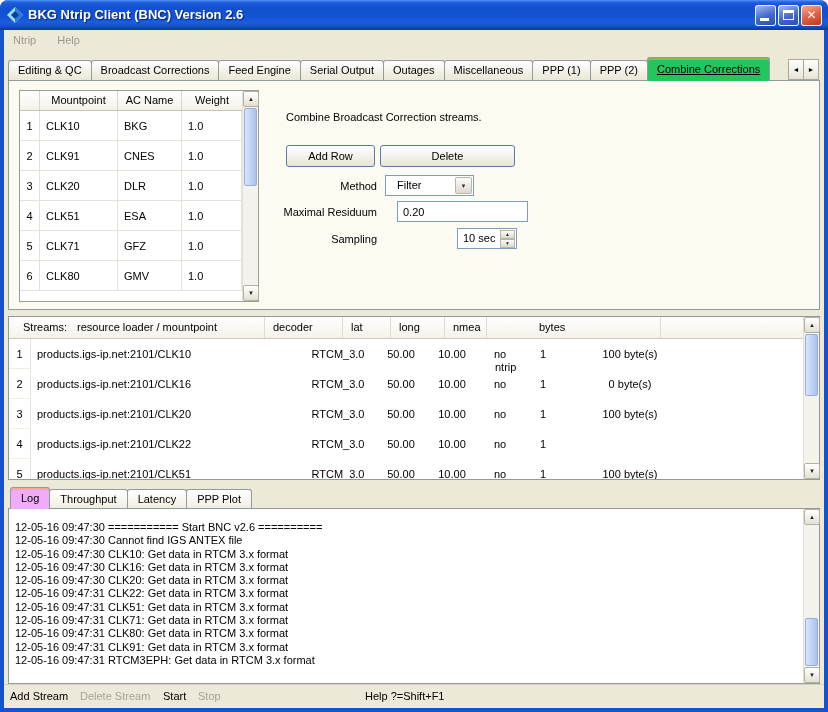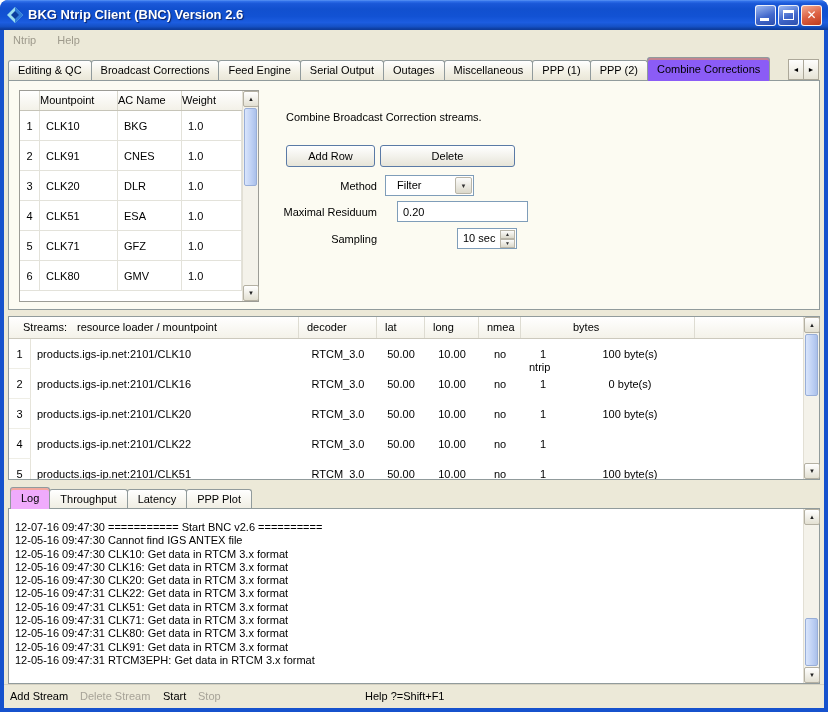--- a/index.html
+++ b/index.html
@@ -25,33 +25,33 @@
 
   .menubar { position:absolute; left:0; top:0; right:0; height:22px; }
   .menu-item { display:inline-block; padding:4px 9px 0 9px; height:22px; color:#9e9a8c; }
 
   
   .tabbar { position:absolute; left:4px; top:27px; height:23px; right:42px; display:flex; align-items:flex-end; }
   .tab { height:20px; padding:0 9px; line-height:19px; background:linear-gradient(#ffffff,#f2f0e4 60%,#eae7d8);
     border:1px solid #919b9c; border-bottom:none; border-radius:3px 3px 0 0; white-space:nowrap; }
   .tab + .tab { margin-left:-1px; }
   .tab.active { height:24px; line-height:23px; margin-bottom:-1px; position:relative; z-index:3;
-    background:#8b5cf6; box-shadow:inset 0 2px 0 rgba(243,167,61,.55); }
+    background:#22c55e; box-shadow:inset 0 2px 0 rgba(243,167,61,.55);text-decoration:underline; }
   .tabscroll { position:absolute; right:5px; top:29px; display:flex; }
   .tsb { width:16px; height:21px; border:1px solid #aca899; background:linear-gradient(#fefefd,#e7e4d6);
     font-size:7px; line-height:20px; text-align:center; color:#000; }
   .tsb + .tsb { margin-left:-1px; }
 
   
   .tabpage { position:absolute; left:4px; top:50px; width:812px; height:230px; background:#fcfbf2; border:1px solid #919b9c; }
 
   .ctable { position:absolute; left:10px; top:9px; width:240px; height:212px; border:1px solid #9c9c96; background:#fff; }
   .ctable-head { position:absolute; left:0; top:0; right:16px; height:20px; display:flex;
     background:linear-gradient(#ffffff,#f3f1e8); border-bottom:1px solid #c6c4b8; }
-  .ch { line-height:19px; text-align:left; border-right:1px solid #d9d7cc; }
+  .ch { line-height:19px; text-align:center; border-right:1px solid #d9d7cc; }
   .ch.corner { width:20px; } .ch.mp { width:78px; } .ch.ac { width:64px; } .ch.wt { width:60px; border-right:none; }
   .ctable-body { position:absolute; left:0; top:20px; right:16px; bottom:0; overflow:hidden; }
   .crow { display:flex; height:30px; }
   .cc { border-right:1px solid #e3e2da; border-bottom:1px solid #e3e2da; display:flex; align-items:center; padding-left:6px; }
   .cc.num { width:20px; justify-content:center; padding-left:0; }
   .cc.mp { width:78px; } .cc.ac { width:64px; } .cc.wt { width:60px; }
 
   .desc { position:absolute; left:277px; top:30px; }
   .xpbtn { position:absolute; height:22px; background:linear-gradient(#ffffff,#f3f2ec 50%,#e6e4d8);
     border:1px solid #5a7aa6; border-radius:3px; font-size:11px; text-align:center; line-height:20px; }
@@ -68,21 +68,21 @@
     font-family:"Liberation Sans","DejaVu Sans",sans-serif; font-size:11px; padding-left:5px; }
   .spin { position:absolute; left:448px; top:147px; width:60px; height:21px; border:1px solid #7f9db9; background:#fff; line-height:19px; padding-left:5px; }
   .spin .sbtns { position:absolute; right:1px; top:1px; width:15px; height:17px; display:flex; flex-direction:column; }
   .spin .sbtn { flex:1; background:linear-gradient(#fcfcfb,#dcd9cb); border:1px solid #b9b5a8; font-size:5px; line-height:7px; text-align:center; color:#333; }
 
   
   .streams { position:absolute; left:4px; top:286px; width:812px; height:164px; border:1px solid #919b9c; background:#fff; }
   .sheader { position:absolute; left:0; top:0; right:16px; height:22px; display:flex;
     background:linear-gradient(#ffffff,#f4f2e9); border-bottom:1px solid #ccc9bd; }
   .shc { line-height:21px; padding-left:8px; border-right:1px solid #dedcd2; white-space:nowrap; }
-  .shc.first { width:290px; padding-left:14px; }
+  .shc.first { width:256px; padding-left:14px; }
   .shc.dec { width:78px; } .shc.lat { width:48px; } .shc.long { width:54px; }
   .shc.nmea { width:42px; } .shc.ntrip { width:44px;margin-top:40px; } .shc.bytes { width:130px; }
   .shc.fill { flex:1; border-right:none; }
   .sheader .gap { display:inline-block; width:10px; }
   .sbody { position:absolute; left:0; top:22px; right:16px; bottom:0; overflow:hidden; }
   .srow { display:flex; height:30px; }
   .sc { display:flex; align-items:center; justify-content:center; white-space:nowrap; }
   .sc.num { width:22px; border-right:1px solid #e6e4da; border-bottom:1px solid #efeee6; }
   .sc.mp { width:268px; justify-content:flex-start; padding-left:6px; }
   .sc.dec { width:78px;text-align:right; } .sc.lat { width:48px; } .sc.long { width:54px; }
@@ -327,21 +327,21 @@
     <div class="btabs">
       <div class="btab active">Log</div>
       <div class="btab">Throughput</div>
       <div class="btab">Latency</div>
       <div class="btab">PPP Plot</div>
     </div>
 
     <div class="logpanel">
       <div class="loglines">
 
-          <div class="logline">12-07-16 09:47:30 =========== Start BNC v2.6 ==========</div>
+          <div class="logline">12-05-16 09:47:30 =========== Start BNC v2.6 ==========</div>
 
           <div class="logline">12-05-16 09:47:30 Cannot find IGS ANTEX file</div>
 
           <div class="logline">12-05-16 09:47:30 CLK10: Get data in RTCM 3.x format</div>
 
           <div class="logline">12-05-16 09:47:30 CLK16: Get data in RTCM 3.x format</div>
 
           <div class="logline">12-05-16 09:47:30 CLK20: Get data in RTCM 3.x format</div>
 
           <div class="logline">12-05-16 09:47:31 CLK22: Get data in RTCM 3.x format</div>

